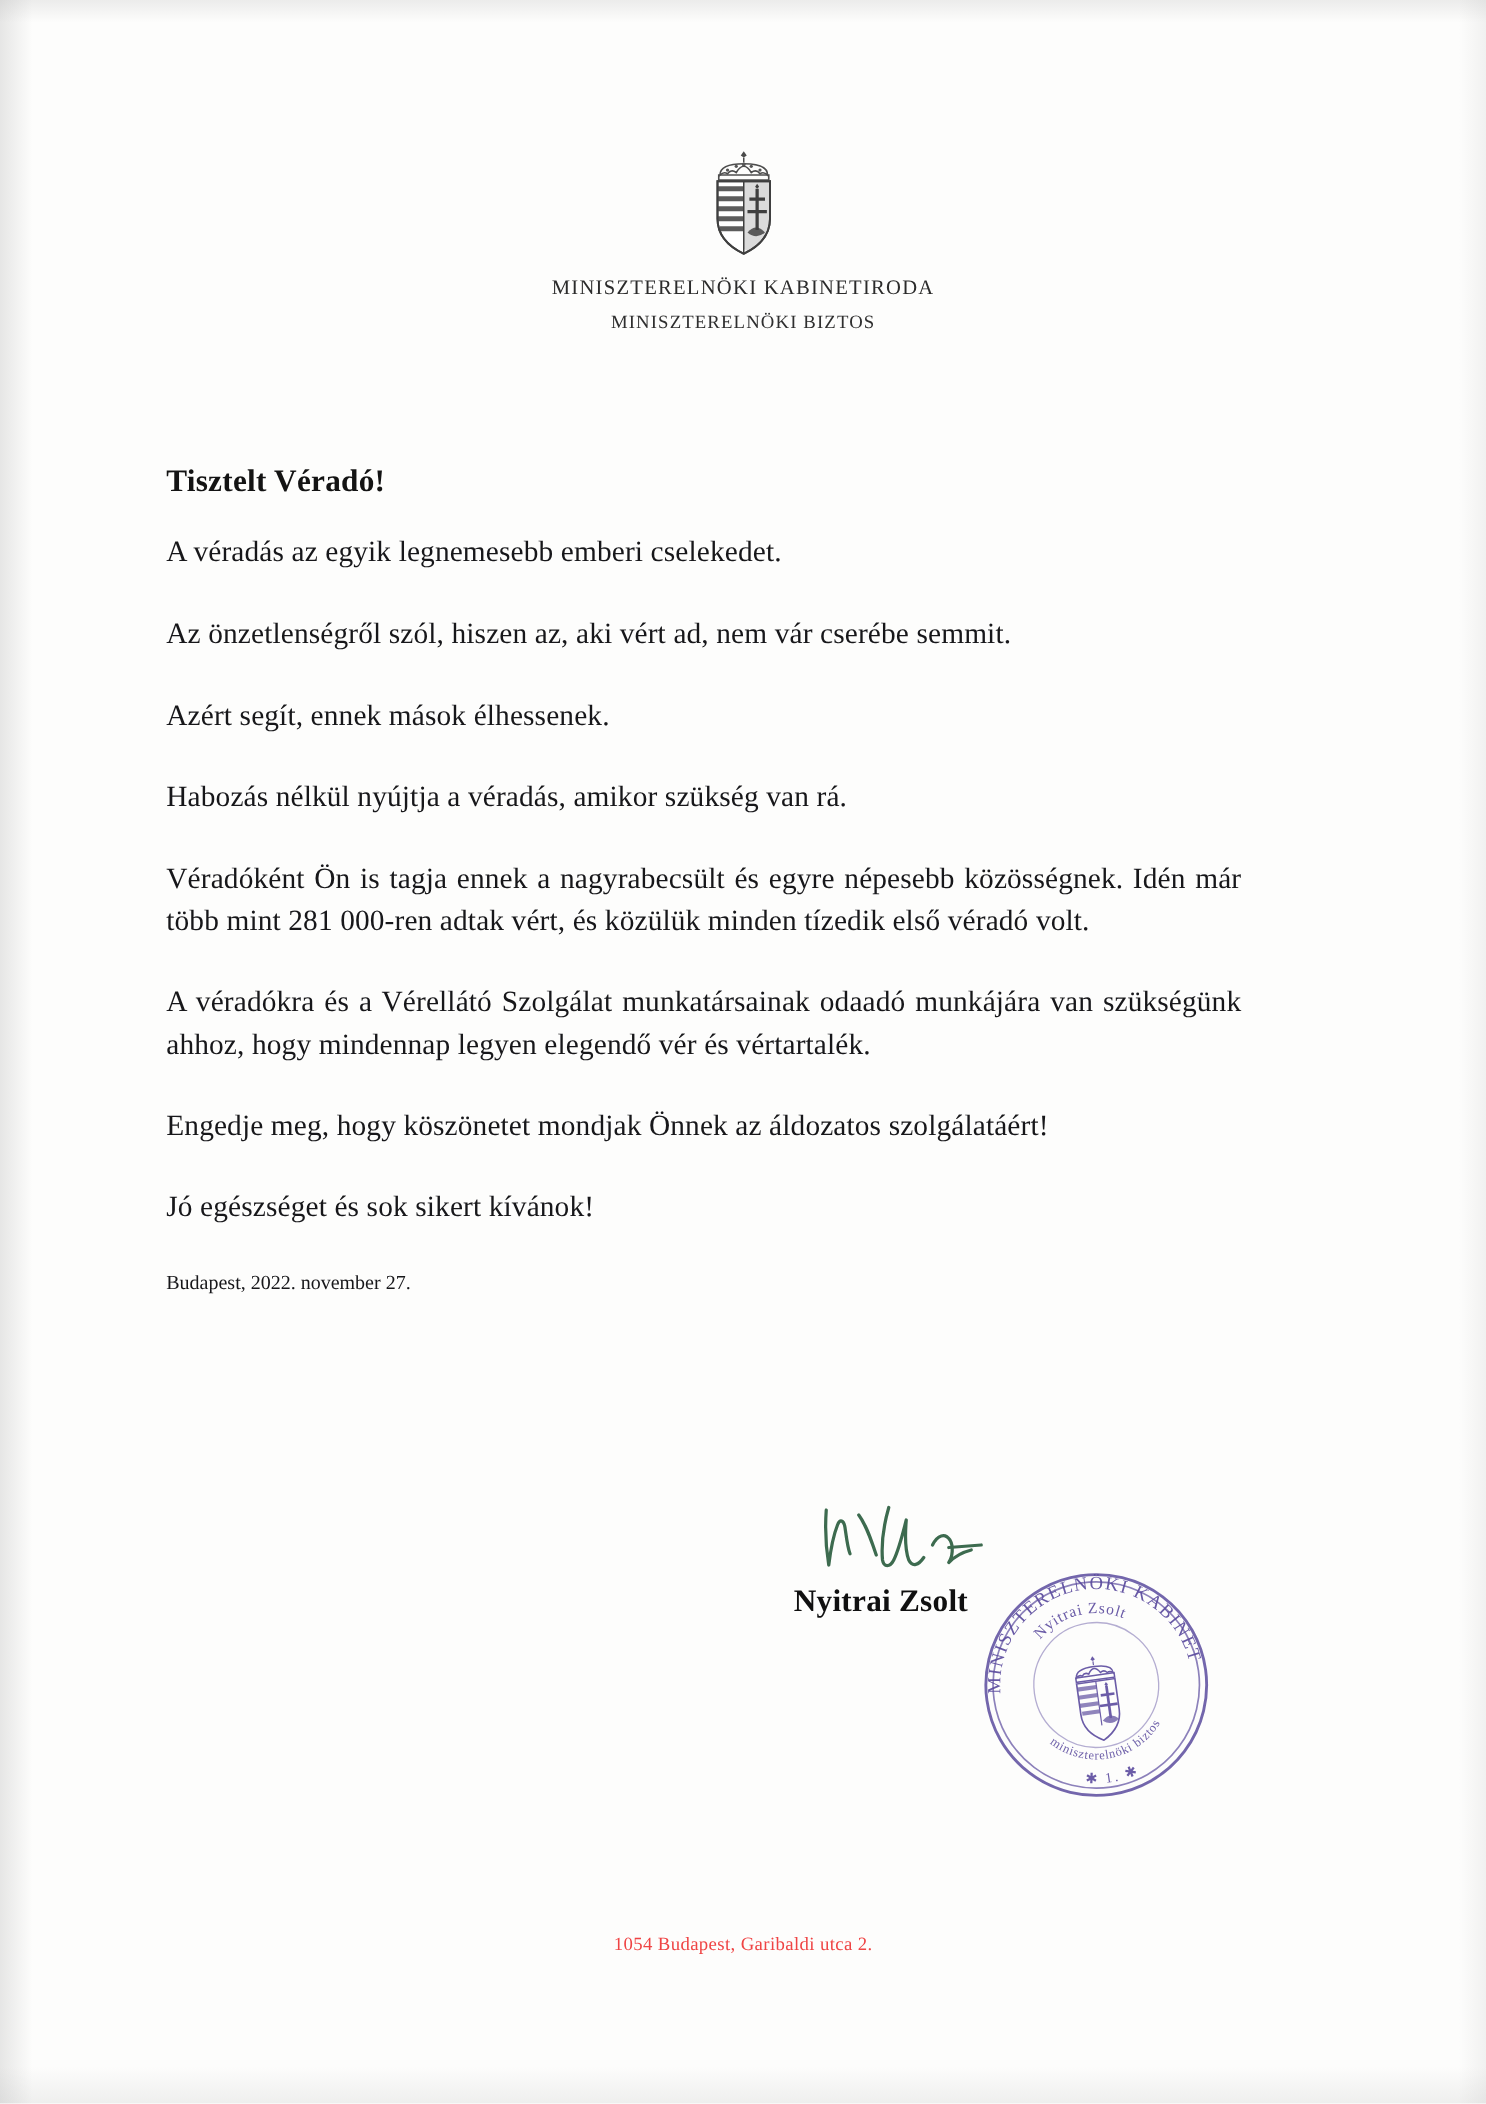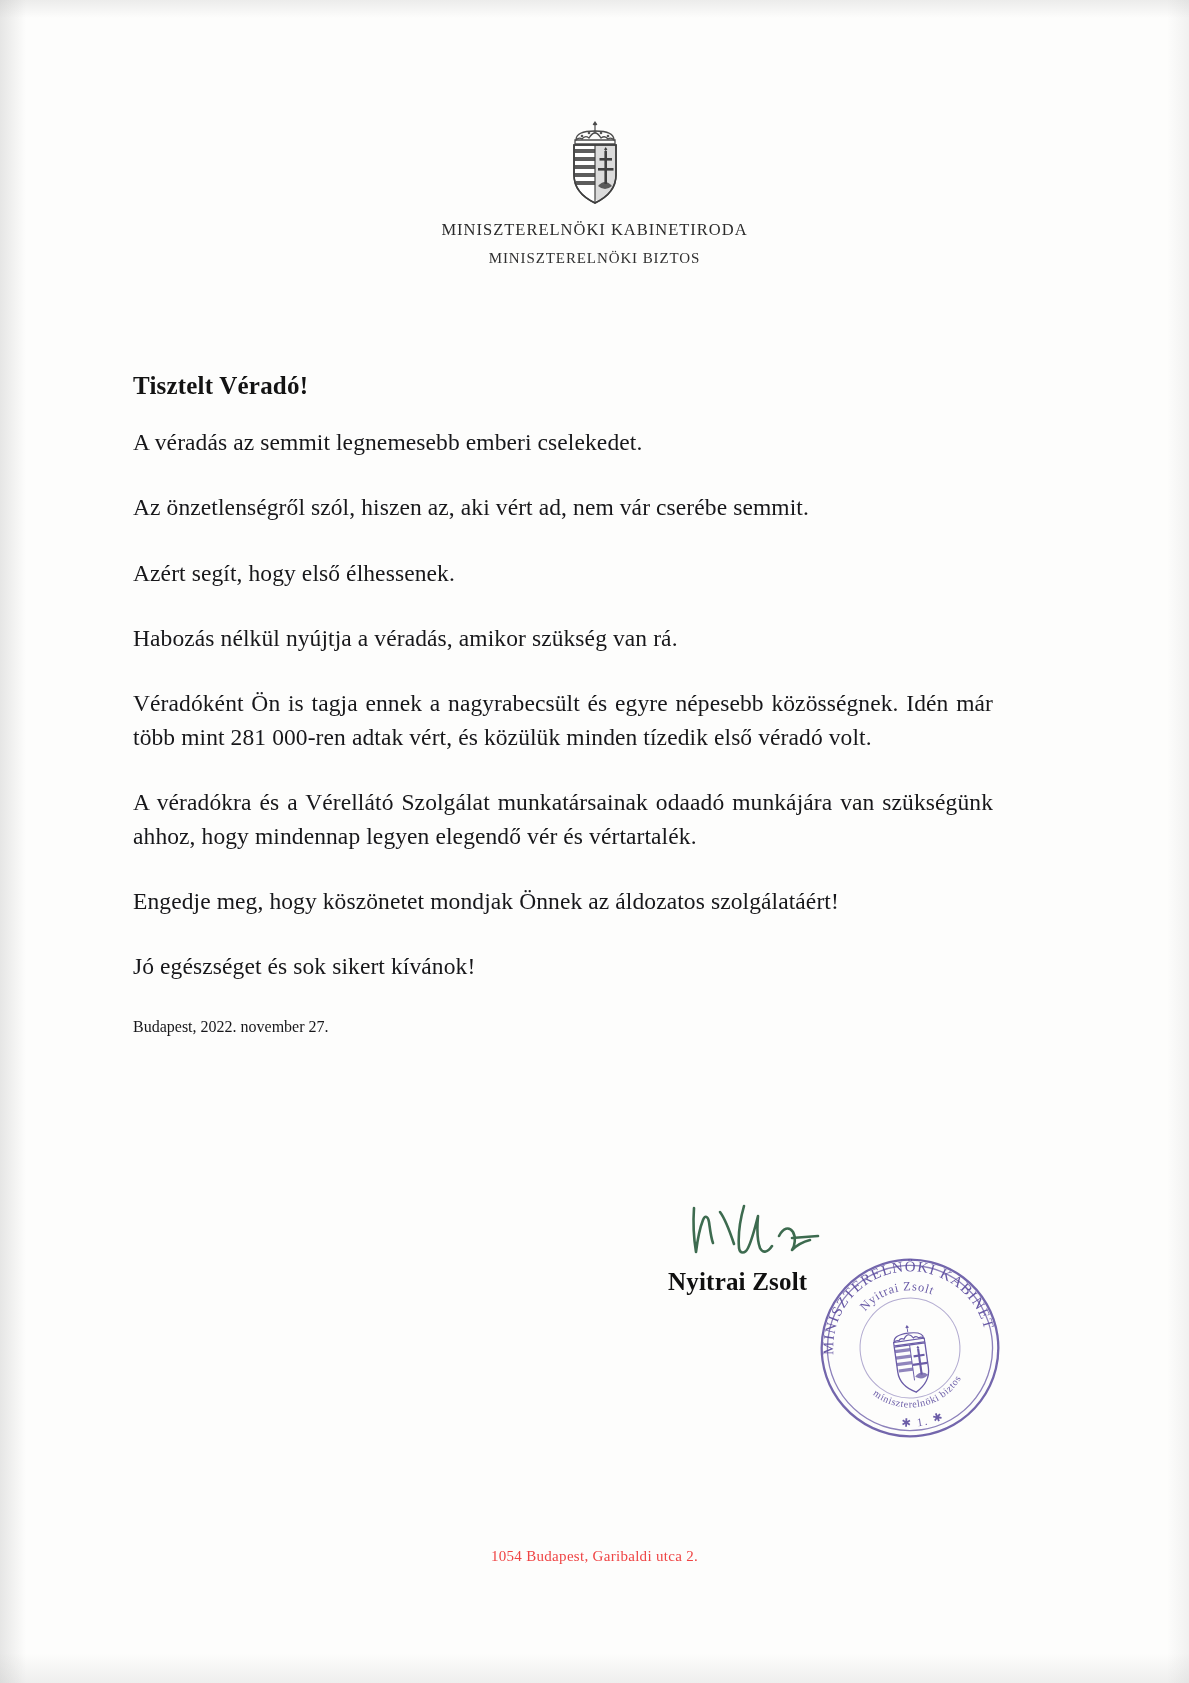--- a/index.html
+++ b/index.html
@@ -104,21 +104,21 @@
   .date-line {
     font-size: 16px;
     color: #17171a;
     margin-top: 34px;
   }
 
   
   .signature-area {
     position: absolute;
     top: 1196px;
-    left: 664px;
+    left: 631px;
     width: 420px;
     height: 300px;
     text-decoration: underline;
   }
   .signature-mark {
     position: absolute;
     left: 20px;
     top: 0px;
     width: 210px;
     height: 70px;
@@ -197,23 +197,23 @@
       <path d="M31 27 v58" stroke="#3f3f3f" stroke-width="1.2"></path>
     </svg>
 
     <div class="org-line-1">MINISZTERELNÖKI KABINETIRODA</div>
     <div class="org-line-2">MINISZTERELNÖKI BIZTOS</div>
   </div>
 
   <div class="body-block">
     <div class="salutation">Tisztelt Véradó!</div>
 
-    <p class="para">A véradás az semmit legnemesebb emberi cselekedet.</p>
+    <p class="para">A véradás az egyik legnemesebb emberi cselekedet.</p>
     <p class="para">Az önzetlenségről szól, hiszen az, aki vért ad, nem vár cserébe semmit.</p>
-    <p class="para">Azért segít, hogy első élhessenek.</p>
+    <p class="para">Azért segít, ennek mások élhessenek.</p>
     <p class="para">Habozás nélkül nyújtja a véradás, amikor szükség van rá.</p>
     <p class="para">Véradóként Ön is tagja ennek a nagyrabecsült és egyre népesebb közösségnek. Idén már több mint 281 000-ren adtak vért, és közülük minden tízedik első véradó volt.</p>
     <p class="para">A véradókra és a Vérellátó Szolgálat munkatársainak odaadó munkájára van szükségünk ahhoz, hogy mindennap legyen elegendő vér és vértartalék.</p>
     <p class="para">Engedje meg, hogy köszönetet mondjak Önnek az áldozatos szolgálatáért!</p>
     <p class="para last">Jó egészséget és sok sikert kívánok!</p>
 
     <div class="date-line">Budapest, 2022. november 27.</div>
   </div>
 
   <div class="signature-area">

